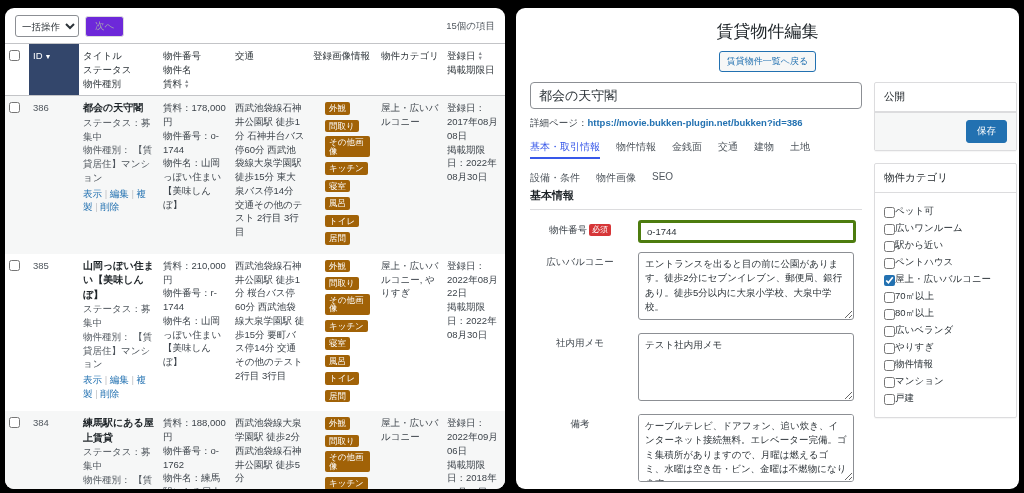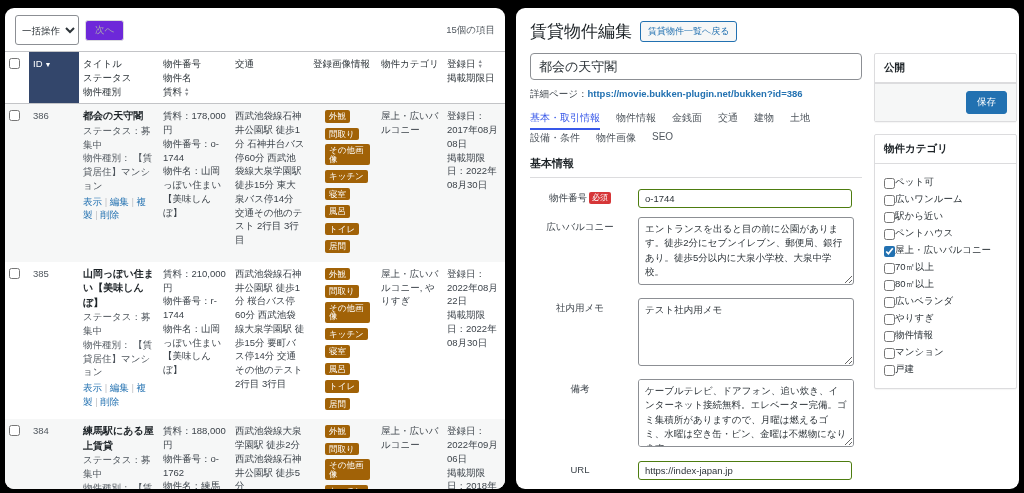--- a/index.html
+++ b/index.html
@@ -3,21 +3,21 @@
 <meta charset="utf-8">
 <style>
   html,body{margin:0;padding:0;background:#000;width:1024px;height:493px;overflow:hidden;
     font-family:"Liberation Sans","DejaVu Sans",sans-serif;color:#3c434a;}
   .panel{position:absolute;top:8px;background:#fff;border-radius:9px;overflow:hidden;}
   #left-panel{left:5px;width:500px;height:481px;}
   #right-panel{left:516px;width:503px;height:481px;}
 
   
   .lp-toolbar{display:flex;align-items:center;gap:6px;padding:7px 10px 6px;}
-  .lp-toolbar select{font-size:9.5px;height:30px;border:1px solid #8c8f94;border-radius:3px;background:#fff;color:#2c3338;padding:0 2px;}
+  .lp-toolbar select{font-size:9.5px;height:22px;border:1px solid #8c8f94;border-radius:3px;background:#fff;color:#2c3338;padding:0 2px;}
   .btn-next{font-size:9.5px;color:#a7aaad;background:#6d28d9;border:1px solid #dcdcde;border-radius:3px;padding:3px 9px;}
   .lp-count{margin-left:auto;font-size:9.5px;color:#50575e;}
   table.list{width:500px;border-collapse:collapse;table-layout:fixed;font-size:9.5px;}
   table.list th,table.list td{vertical-align:top;text-align:left;padding:5px 4px;line-height:1.45;overflow:hidden;}
   thead th{border-top:1px solid #c3c4c7;border-bottom:1px solid #c3c4c7;font-weight:normal;color:#2c3338;font-size:9.5px;}
   th.id-col{background:#33466b;color:#fff;padding-left:8px;}
   tbody tr:nth-child(odd){background:#f6f7f7;}
   tbody tr:nth-child(even){background:#fff;}
   td.idcell{color:#50575e;padding-left:8px;}
   .row-title{font-weight:bold;color:#1d2327;font-size:10px;}
@@ -26,41 +26,41 @@
   .actions a{color:#2271b1;text-decoration:none;cursor:pointer;}
   .actions a:not(:last-child)::after{content:" |";color:#c3c4c7;}
   .badge-green{display:inline-block;background:#a16207;color:#fff;font-size:8.5px;padding:2px 4px;border-radius:2px;margin:0 3px 4px 12px;line-height:1;}
   .sort{display:inline-block;vertical-align:middle;margin-left:2px;line-height:0;}
   .sort i{display:block;font-style:normal;font-size:5.5px;line-height:5px;color:#8c8f94;}
   .sort-desc{font-size:7px;color:#fff;margin-left:2px;}
   input[type=checkbox]{width:11px;height:11px;margin:1px 0 0 0;accent-color:#2271b1;}
 
   
   .rp-inner{padding:12px 14px;}
-  .rp-header{display:flex;align-items:center;gap:8px;margin-bottom:10px;}
+  .rp-header{display:flex;align-items:center;gap:8px;margin-bottom:10px;flex-direction:column;}
   .rp-title{font-size:17px;color:#1d2327;font-weight:normal;}
   .btn-back{font-size:9px;color:#2271b1;border:1px solid #2271b1;background:#f6f7f7;border-radius:3px;padding:3px 7px;cursor:pointer;}
   .rp-body{display:flex;gap:12px;}
   .rp-main{width:332px;flex:none;}
   .rp-side{width:143px;flex:none;}
   .title-input{width:100%;box-sizing:border-box;height:27px;border:1px solid #8c8f94;border-radius:4px;font-size:13px;padding:3px 8px;color:#2c3338;font-family:inherit;}
   .detail-line{font-size:9.5px;margin:8px 0 10px;color:#3c434a;}
   .detail-line a{color:#2271b1;font-weight:bold;}
-  .tabbar{display:flex;flex-wrap:wrap;gap:1px 16px;font-size:10px;margin-bottom:8px;}
+  .tabbar{display:flex;flex-wrap:wrap;gap:12px 16px;font-size:10px;margin-bottom:0;}
   .tab{color:#50575e;padding-bottom:3px;cursor:pointer;}
   .tab.active{color:#3858e9;border-bottom:2px solid #3858e9;}
   .section-title{font-size:11px;font-weight:bold;color:#1d2327;padding-bottom:6px;border-bottom:1px solid #dcdcde;margin-bottom:10px;}
   .frow{display:flex;gap:8px;margin-bottom:9px;align-items:flex-start;}
   .flabel{width:100px;flex:none;text-align:center;font-size:9.5px;color:#3c434a;padding-top:4px;line-height:1.3;}
   .req{display:inline-block;background:#d63638;color:#fff;font-size:8px;padding:1px 3px;border-radius:2px;margin-left:2px;vertical-align:1px;}
-  .fctrl input[type=text]{border:1px solid #4d7c0f;border-radius:3px;font-size:9.5px;padding:3px 6px;width:200px;color:#2c3338;font-family:inherit;}
+  .fctrl input[type=text]{border:3px solid #4d7c0f;border-radius:3px;font-size:9.5px;padding:3px 6px;width:200px;color:#2c3338;font-family:inherit;}
   .fctrl textarea{border:1px solid #8c8f94;border-radius:3px;font-size:9.5px;padding:4px 6px;width:202px;height:58px;resize:vertical;color:#2c3338;line-height:1.5;font-family:inherit;}
   .cal{width:9px;height:8px;border:1px solid #8c8f94;border-top:3px solid #8c8f94;border-radius:1px;display:inline-block;flex:none;}
   .metabox{border:1px solid #dcdcde;border-radius:2px;background:#fff;margin-bottom:12px;box-shadow:0 1px 1px rgba(0,0,0,.04);}
-  .metabox-h{font-size:10.5px;font-weight:bold;color:#1d2327;padding:7px 9px;border-bottom:1px solid #dcdcde;}
+  .metabox-h{font-size:10.5px;font-weight:normal;color:#1d2327;padding:7px 9px;border-bottom:1px solid #dcdcde;}
   .metabox-b{padding:8px 9px;font-size:9.5px;}
   .pub-row{display:flex;align-items:center;gap:4px;margin-bottom:8px;flex-wrap:wrap;}
   .pub-row select{font-size:9px;height:20px;border:1px solid #8c8f94;border-radius:3px;background:#fff;}
   .pub-row a{color:#2271b1;text-decoration:underline;cursor:pointer;}
   .metabox-f{background:#f6f7f7;border-top:1px solid #dcdcde;padding:7px 9px;text-align:right;}
   .btn-save{background:#2271b1;color:#fff;border:1px solid #2271b1;border-radius:3px;font-size:9.5px;padding:4px 10px;cursor:pointer;}
   .cat-item{display:flex;align-items:center;margin:4px 0;font-size:9.5px;color:#2c3338;}
   .icon-grey{color:#8c8f94;flex:none;display:inline-flex;}
 </style>
 </head>

